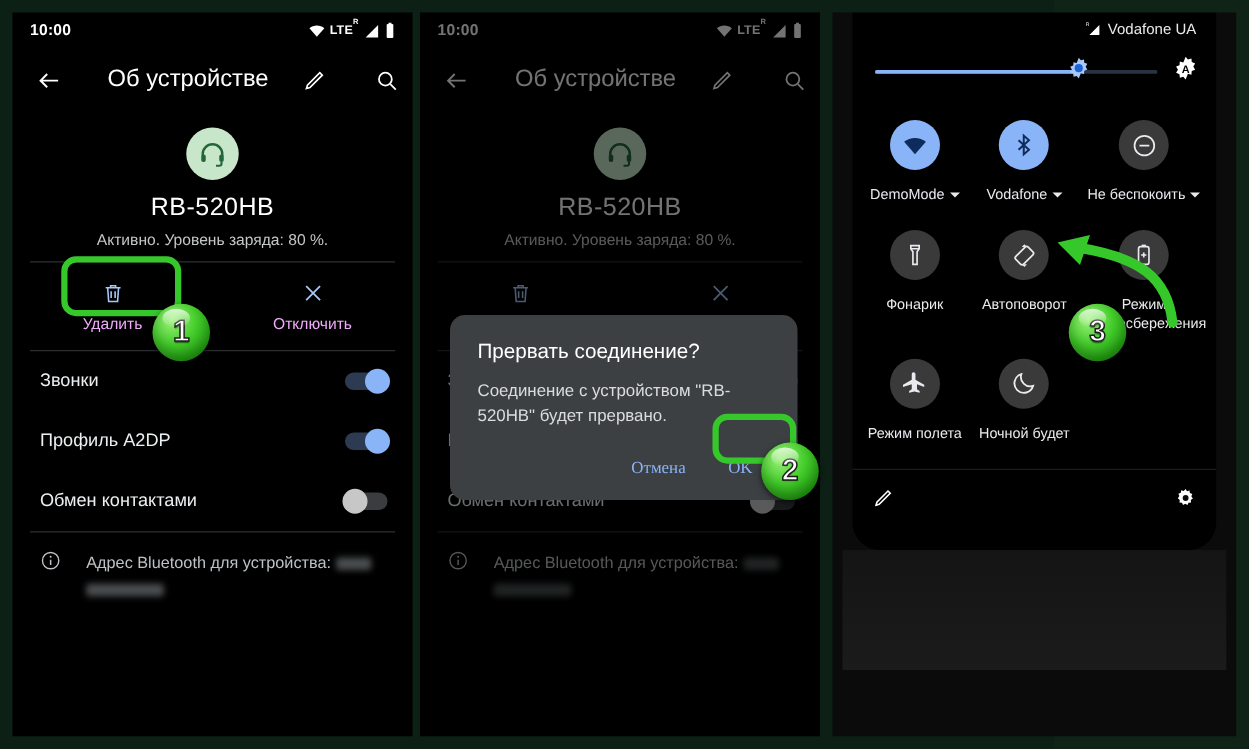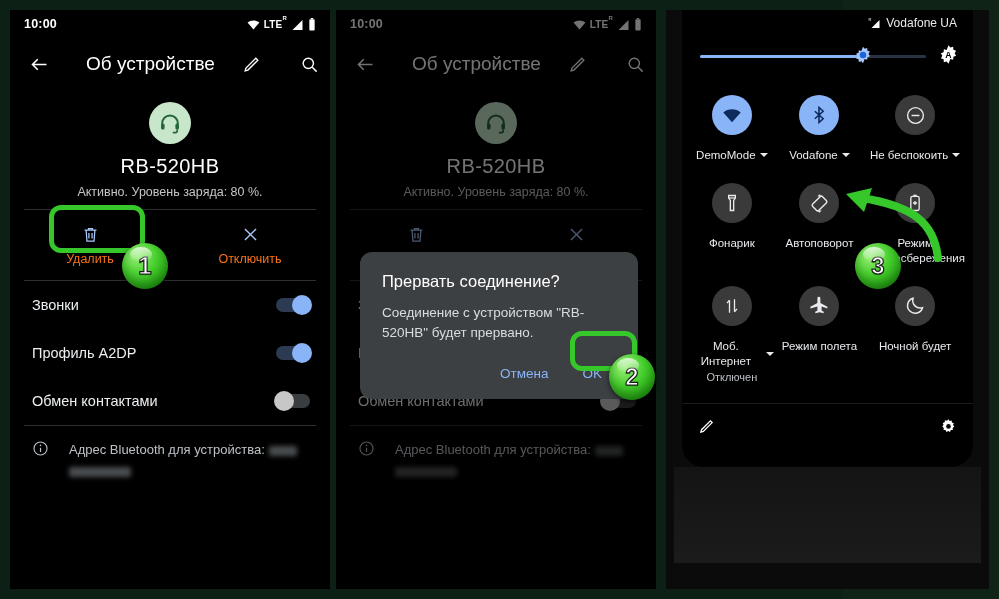--- a/index.html
+++ b/index.html
@@ -63,21 +63,21 @@
   }
   .hero-name { color:#fff; font-size: 20px; letter-spacing: .4px; }
   .hero-sub  { color:#c3c7c5; font-size: 12.5px; margin-top: 7px; }
 
   .divider { height: 1px; background: #2c2f31; margin: 0 14px; }
 
   
   .actions { display: flex; }
   .action {
     flex: 1 1 0; text-align: center;
-    padding: 14px 0 14px; color: #f97316;
+    padding: 14px 0 14px; color: #f0abfc;
   }
   .action .ic { height: 22px; margin-bottom: 6px; }
   .action .lb { font-size: 12.5px; }
 
   
   .srow {
     display:flex; align-items:center; justify-content:space-between;
     padding: 16px 20px 16px 22px;
   }
   .srow .lbl { color:#eceff1; font-size: 14.5px; }
@@ -105,21 +105,21 @@
     background: rgba(0,0,0,.55); pointer-events:none;
   }
 
   
   .dialog {
     position:absolute; left: 24px; top: 242px; width: 278px;
     background:#3c4043; border-radius: 12px; padding: 20px 22px 10px;
   }
   .dlg-title { color:#fff; font-size: 16.5px; margin-bottom: 12px; }
   .dlg-body  { color:#dadce0; font-size: 13.5px; line-height: 1.45; }
-  .dlg-acts  { display:flex; justify-content:flex-end; align-items:center; gap: 6px; margin-top: 16px; }
+  .dlg-acts  { display:flex; justify-content:flex-end; align-items:center; gap: 6px; margin-top: 16px; font-family: Liberation Serif, serif; }
   .dlg-btn   { color:#8ab4f8; font-size: 13.5px; padding: 8px 14px; border-radius: 4px; }
 
   
   .qs-clock { padding: 14px 0 12px 16px; color:#fff; font-size: 13.5px; font-weight: bold; }
   .qs-sheet {
     margin: 0 16px; background:#000;
     border-bottom-left-radius: 22px; border-bottom-right-radius: 22px;
     padding-bottom: 16px;
   }
   .qs-carrier {
@@ -521,32 +521,20 @@
                 <rect x="7" y="4" width="10" height="17" rx="2" fill="none" stroke="#e8eaed" stroke-width="1.6"></rect>
                 <rect x="10" y="2" width="4" height="2" fill="#e8eaed"></rect>
                 <path stroke="#e8eaed" stroke-width="1.6" d="M12 9.5v5M9.5 12h5"></path>
               </svg>
           </div>
           <div class="qs-lbl">
               <span>Режим энергосбережения</span>
             </div>
         </div>
 
-        <div class="qs-tile">
-          <div class="qs-circ">
-            <svg width="20" height="20" viewBox="0 0 24 24">
-                <path fill="none" stroke="#e8eaed" stroke-width="1.6" d="M9 20V5M9 5 6 8.5M15 4v15M15 19l3-3.5"></path>
-              </svg>
-          </div>
-          <div class="qs-lbl">
-              <span>Моб. Интернет</span>
-              <span class="caret"></span>
-            </div>
-          <div class="qs-sub">Отключен</div>
-        </div>
 
         <div class="qs-tile">
           <div class="qs-circ">
             <svg width="21" height="21" viewBox="0 0 24 24">
                 <path fill="#e8eaed" d="M21 15.5v-2l-8-4.5V3.7a1.7 1.7 0 0 0-3.4 0V9l-8 4.5v2l8-2.4v4.6l-2.4 1.5v1.6L12 19.6l4.8 1.2v-1.6L14.4 17.7v-4.6z"></path>
               </svg>
           </div>
           <div class="qs-lbl">
               <span>Режим полета</span>
             </div>

